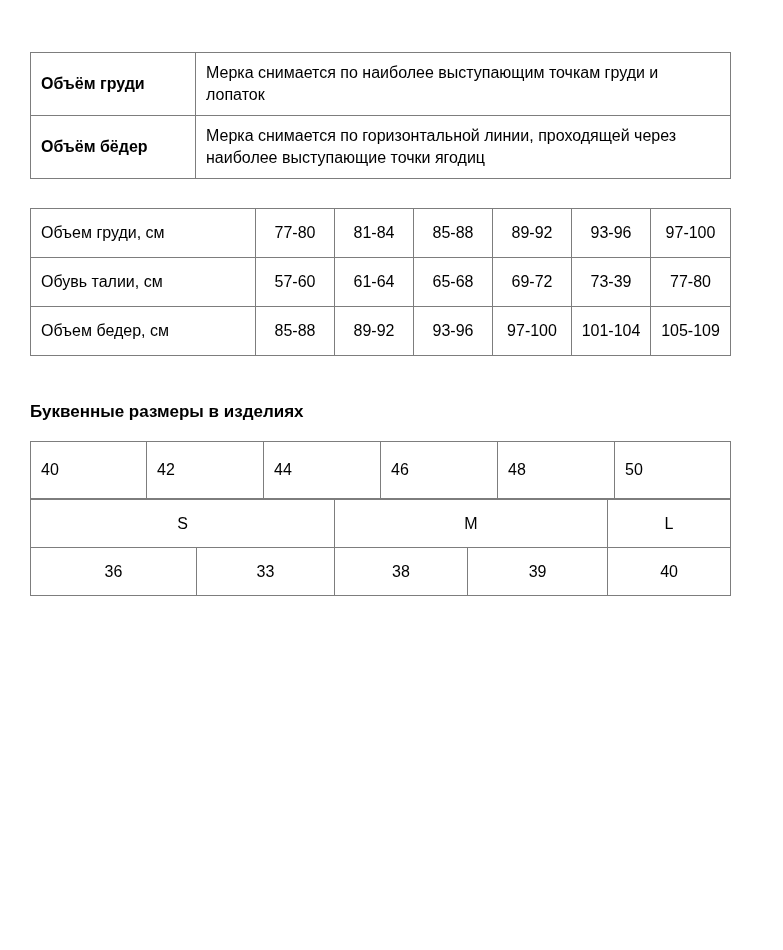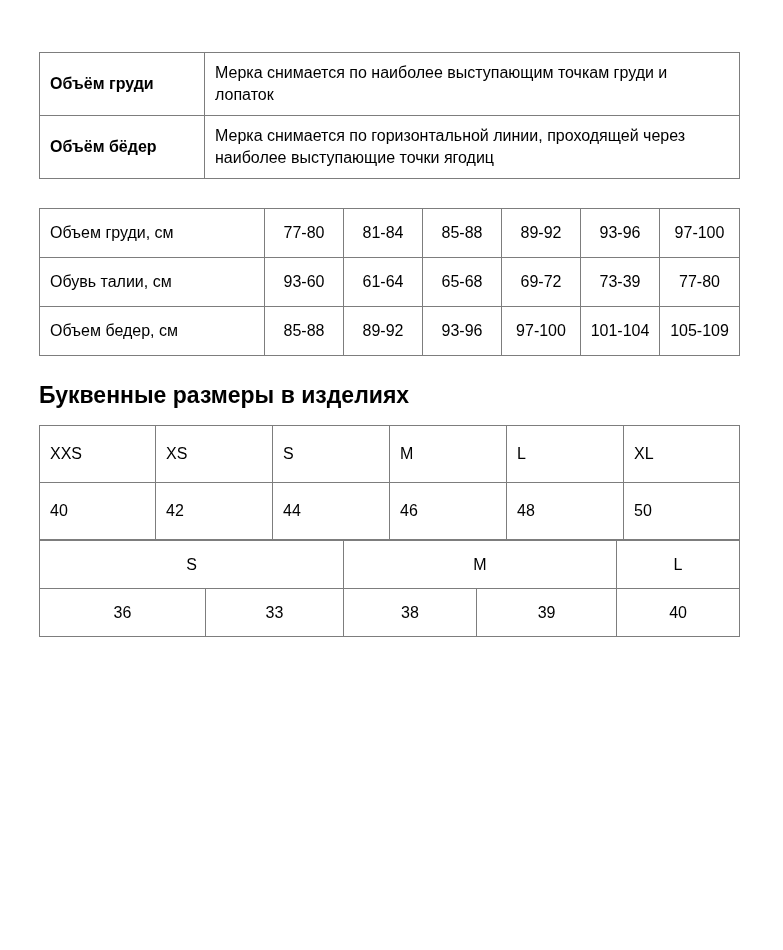--- a/index.html
+++ b/index.html
@@ -5,21 +5,21 @@
   * { box-sizing: border-box; }
   html, body { margin: 0; padding: 0; background: #ffffff; }
   body {
     font-family: "Liberation Sans", "DejaVu Sans", sans-serif;
     color: #000000;
     width: 783px;
   }
   .page {
     width: 783px;
     min-height: 950px;
-    padding: 52px 42px 60px 39px;
+    padding: 52px 42px 60px 30px;
   }
   table {
     border-collapse: collapse;
     width: 700px;
     table-layout: fixed;
     font-size: 16px;
     color: #000000;
   }
   td {
     border: 1px solid #7d7d7d;
@@ -28,23 +28,23 @@
   }
   
   .t1 td { height: 63px; padding: 8px 12px 8px 10px; line-height: 22px; }
   .t1 .term { font-weight: bold; }
   
   .t2 td { height: 49px; text-align: center; }
   .t2 .row-label { text-align: left; padding-left: 10px; }
   .t2 .size-head { font-weight: bold; }
   
   h2 {
-    font-size: 23px;
+    font-size: 17px;
     font-weight: bold;
-    margin: 27px 0 17px 0;
+    margin: 43px 0 17px 0;
     line-height: 25px;
   }
   h2.shoes-h { margin-top: 34px; margin-bottom: 15px; }
   
   .t3 td { height: 57px; text-align: left; padding-left: 10px; }
   
   .t4 td { height: 48px; text-align: center; }
   .t1 { margin-bottom: 29px; }
 </style>
 </head>
@@ -84,21 +84,21 @@
         <td class="row-label">Объем груди, см</td>
         <td>77-80</td>
         <td>81-84</td>
         <td>85-88</td>
         <td>89-92</td>
         <td>93-96</td>
         <td>97-100</td>
       </tr>
       <tr>
         <td class="row-label">Обувь талии, см</td>
-        <td>93-60</td>
+        <td>57-60</td>
         <td>61-64</td>
         <td>65-68</td>
         <td>69-72</td>
         <td>73-39</td>
         <td>77-80</td>
       </tr>
       <tr>
         <td class="row-label">Объем бедер, см</td>
         <td>85-88</td>
         <td>89-92</td>
@@ -115,28 +115,20 @@
   <table class="t3">
     <colgroup>
       <col style="width:116px">
         <col style="width:117px">
         <col style="width:117px">
       <col style="width:117px">
         <col style="width:117px">
         <col style="width:116px">
     </colgroup>
     <tbody>
-      <tr>
-        <td>XXS</td>
-        <td>XS</td>
-        <td>S</td>
-        <td>M</td>
-        <td>L</td>
-        <td>XL</td>
-      </tr>
       <tr>
         <td>40</td>
         <td>42</td>
         <td>44</td>
         <td>46</td>
         <td>48</td>
         <td>50</td>
       </tr>
     </tbody>
   </table>

